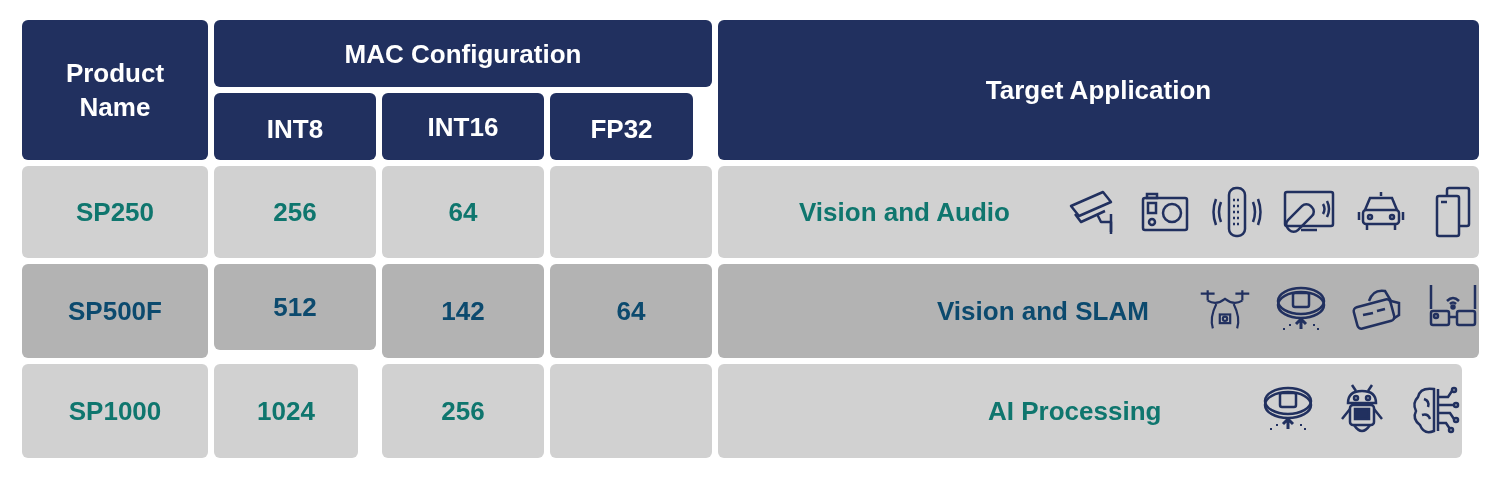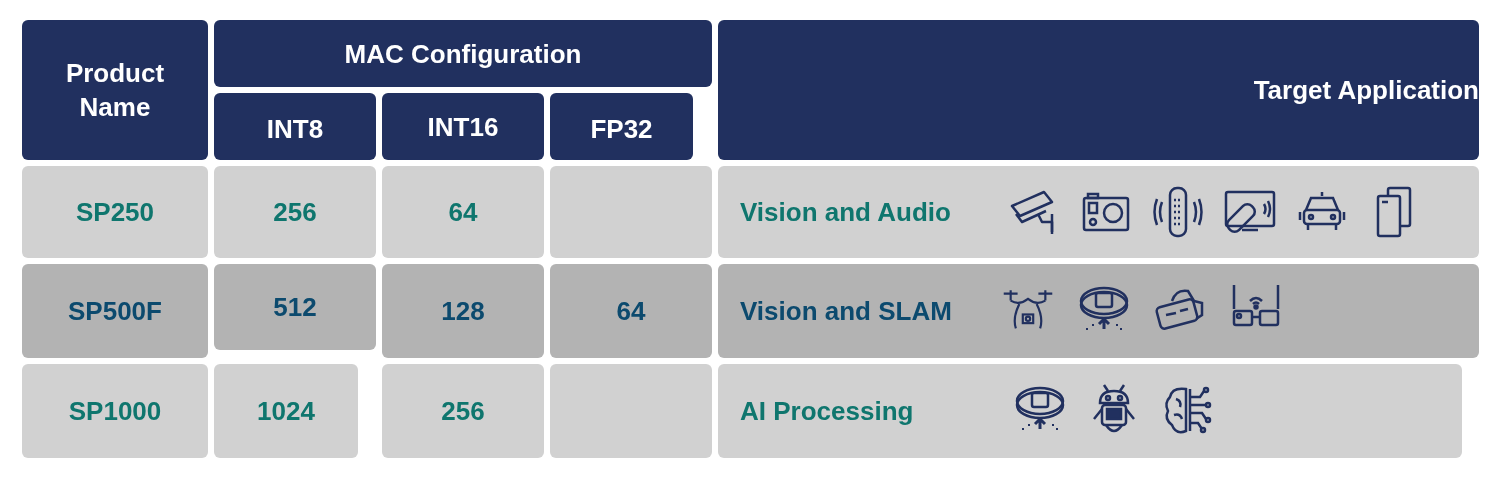--- a/index.html
+++ b/index.html
@@ -4,21 +4,21 @@
 <style>
   html, body { margin:0; padding:0; background:#ffffff; }
   body { width:1500px; height:482px; position:relative; overflow:hidden;
          font-family:"Liberation Sans", "DejaVu Sans", sans-serif; }
   .cell { position:absolute; box-sizing:border-box; border-radius:6px;
           display:flex; align-items:center; justify-content:center;
           font-weight:bold; }
   .hdr { background:#21305f; color:#ffffff; font-size:26px; text-align:center; line-height:34px; }
   .light { background:#d1d1d1; color:#0f766e; font-size:26px; }
   .dark  { background:#b3b3b3; color:#0c4a6e; font-size:26px; }
-  .app { justify-content:flex-start; padding-left:22px; }
+  .app { justify-content:flex-end; padding-left:22px; }
   .app-label { width:262px; font-size:26px; }
   .icons { display:flex; align-items:center; gap:22px; }
   .icon { width:52px; height:60px; display:flex; align-items:center; justify-content:center; }
   .icon svg { width:52px; height:56px; }
 </style>
 </head>
 <body>
 
 <div class="cell hdr" style="left:22px;top:20px;width:186px;height:140px;">
   <span style="display:block;width:120px;">Product Name</span>
@@ -28,21 +28,21 @@
 </div>
 <div class="cell hdr" style="left:214px;top:93px;width:162px;height:67px;padding-top:4px;">
   <span>INT8</span>
 </div>
 <div class="cell hdr" style="left:382px;top:93px;width:162px;height:67px;padding-top:0;">
   <span>INT16</span>
 </div>
 <div class="cell hdr" style="left:550px;top:93px;width:143px;height:67px;padding-top:4px;">
   <span>FP32</span>
 </div>
-<div class="cell hdr" style="left:718px;top:20px;width:761px;height:140px;justify-content:flex-end;">
+<div class="cell hdr" style="left:718px;top:20px;width:761px;height:140px;">
   <span>Target Application</span>
 </div>
 
 <div class="cell light" style="left:22px;top:166px;width:186px;height:92px;">
     <span>SP250</span>
   </div>
 <div class="cell light" style="left:214px;top:166px;width:162px;height:92px;">
     <span>256</span>
   </div>
 <div class="cell light" style="left:382px;top:166px;width:162px;height:92px;">
@@ -109,21 +109,21 @@
   </div>
 </div>
 
 <div class="cell dark" style="left:22px;top:264px;width:186px;height:94px;">
     <span>SP500F</span>
   </div>
 <div class="cell dark" style="left:214px;top:264px;width:162px;height:86px;">
     <span>512</span>
   </div>
 <div class="cell dark" style="left:382px;top:264px;width:162px;height:94px;">
-    <span>128</span>
+    <span>142</span>
   </div>
 <div class="cell dark" style="left:550px;top:264px;width:162px;height:94px;">
     <span>64</span>
   </div>
 <div class="cell dark app" style="left:718px;top:264px;width:761px;height:94px;">
   <span class="app-label">Vision and SLAM</span>
   <div class="icons" style="margin-left:0px;gap:24px;">
     <span class="icon">
       <svg viewBox="0 0 60 56" fill="none" stroke="#21305f" stroke-width="2.5" style="width:60px">
           <path d="M2 8 L18 8 M42 8 L58 8 M10 4 L10 16 M50 4 L50 16"></path>

